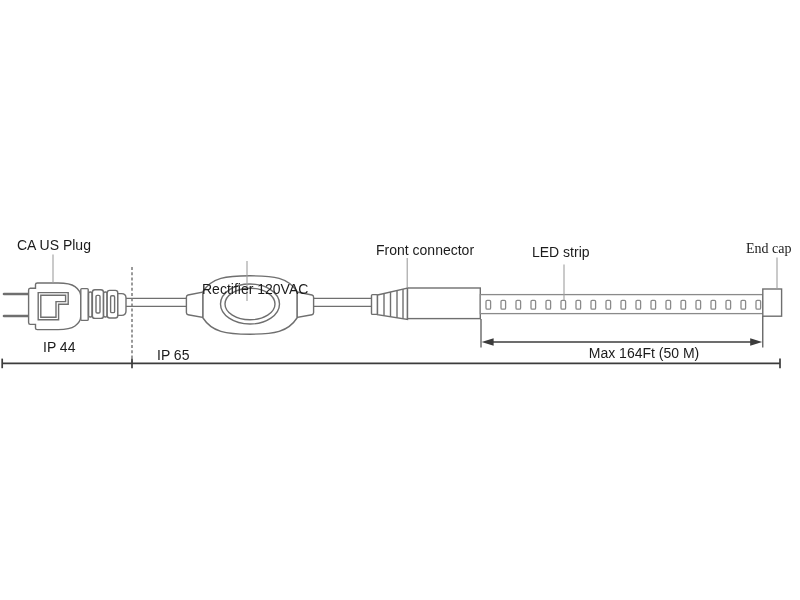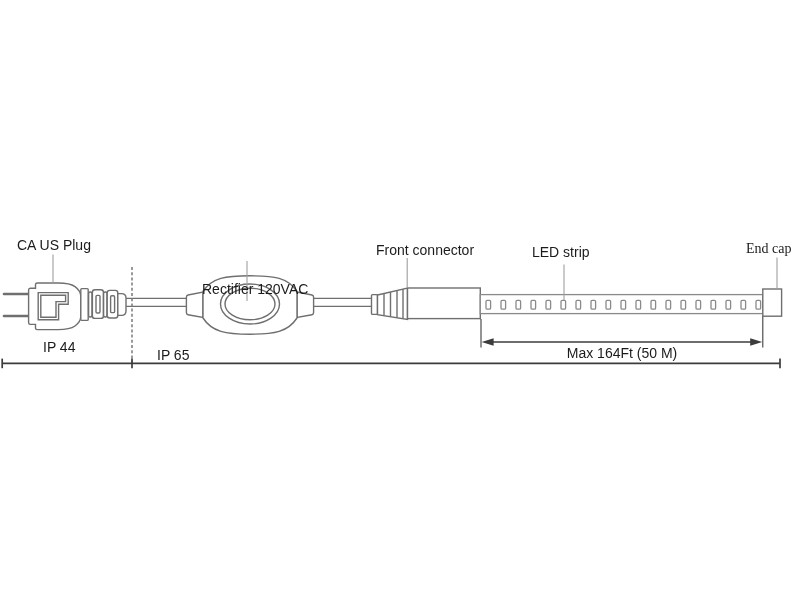--- a/index.html
+++ b/index.html
@@ -19,21 +19,21 @@
     position: absolute;
     left: 0; top: 0;
   }
   .lbl {
     position: absolute;
     font-size: 14px;
     line-height: 1.05;
     color: var(--text, #1b1b1b);
     white-space: nowrap;
   }
-  .lbl.centered { transform: translateX(-50%); }
+  .lbl.centered { transform: translateX(-50%); margin-left: 22px; }
 
   
   .dev  { stroke: var(--device-outline, #6f6f6f); fill: #ffffff; stroke-width: 1.4; }
   .devline { stroke: var(--device-outline, #6f6f6f); fill: none; stroke-width: 1.4; }
   .prong { stroke: var(--device-outline, #6f6f6f); stroke-width: 2.6; stroke-linecap: round; }
   .cord { stroke: var(--device-outline, #6f6f6f); fill: none; stroke-width: 1.4; }
   .strip-stroke { stroke: var(--strip-outline, #8a8a8a); fill: #ffffff; stroke-width: 1.3; }
   .leader { stroke: var(--leader-line, #9e9e9e); fill: none; stroke-width: 1.1; }
   .dim { stroke: var(--dimension-line, #3c3c3c); fill: none; stroke-width: 1.4; }
   .dim-thin { stroke: var(--dimension-line, #3c3c3c); fill: none; stroke-width: 1.1; }

